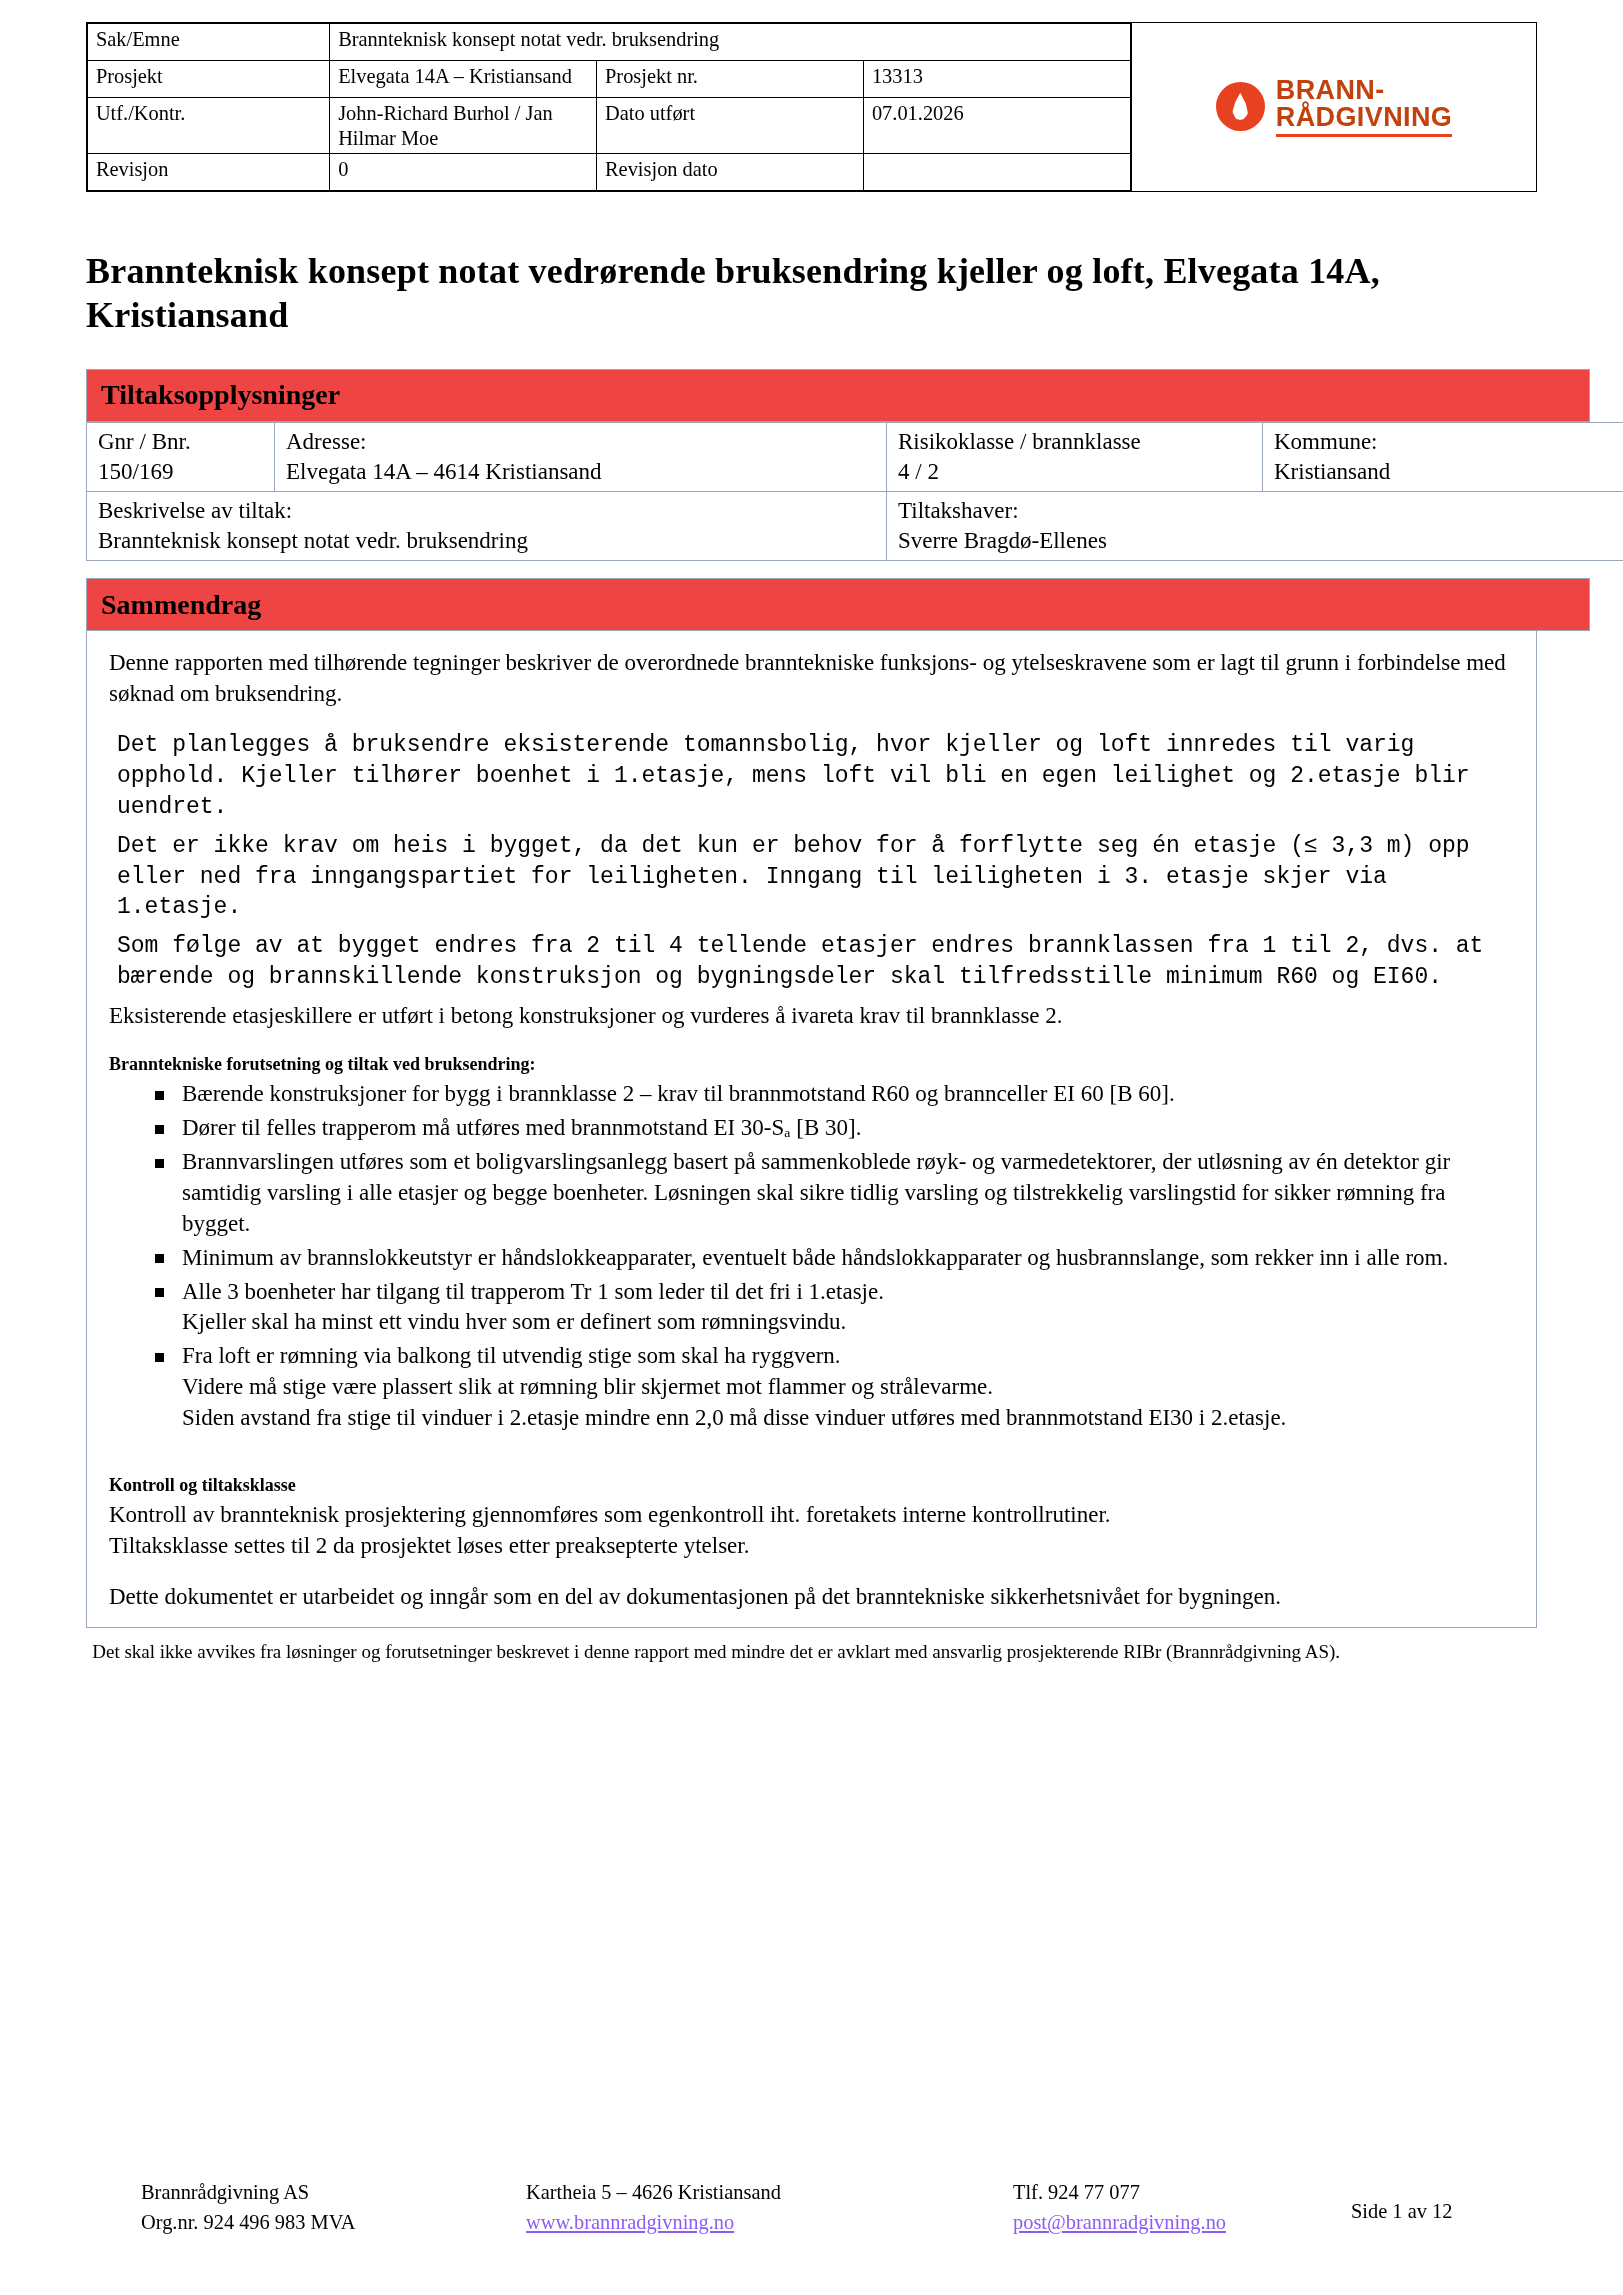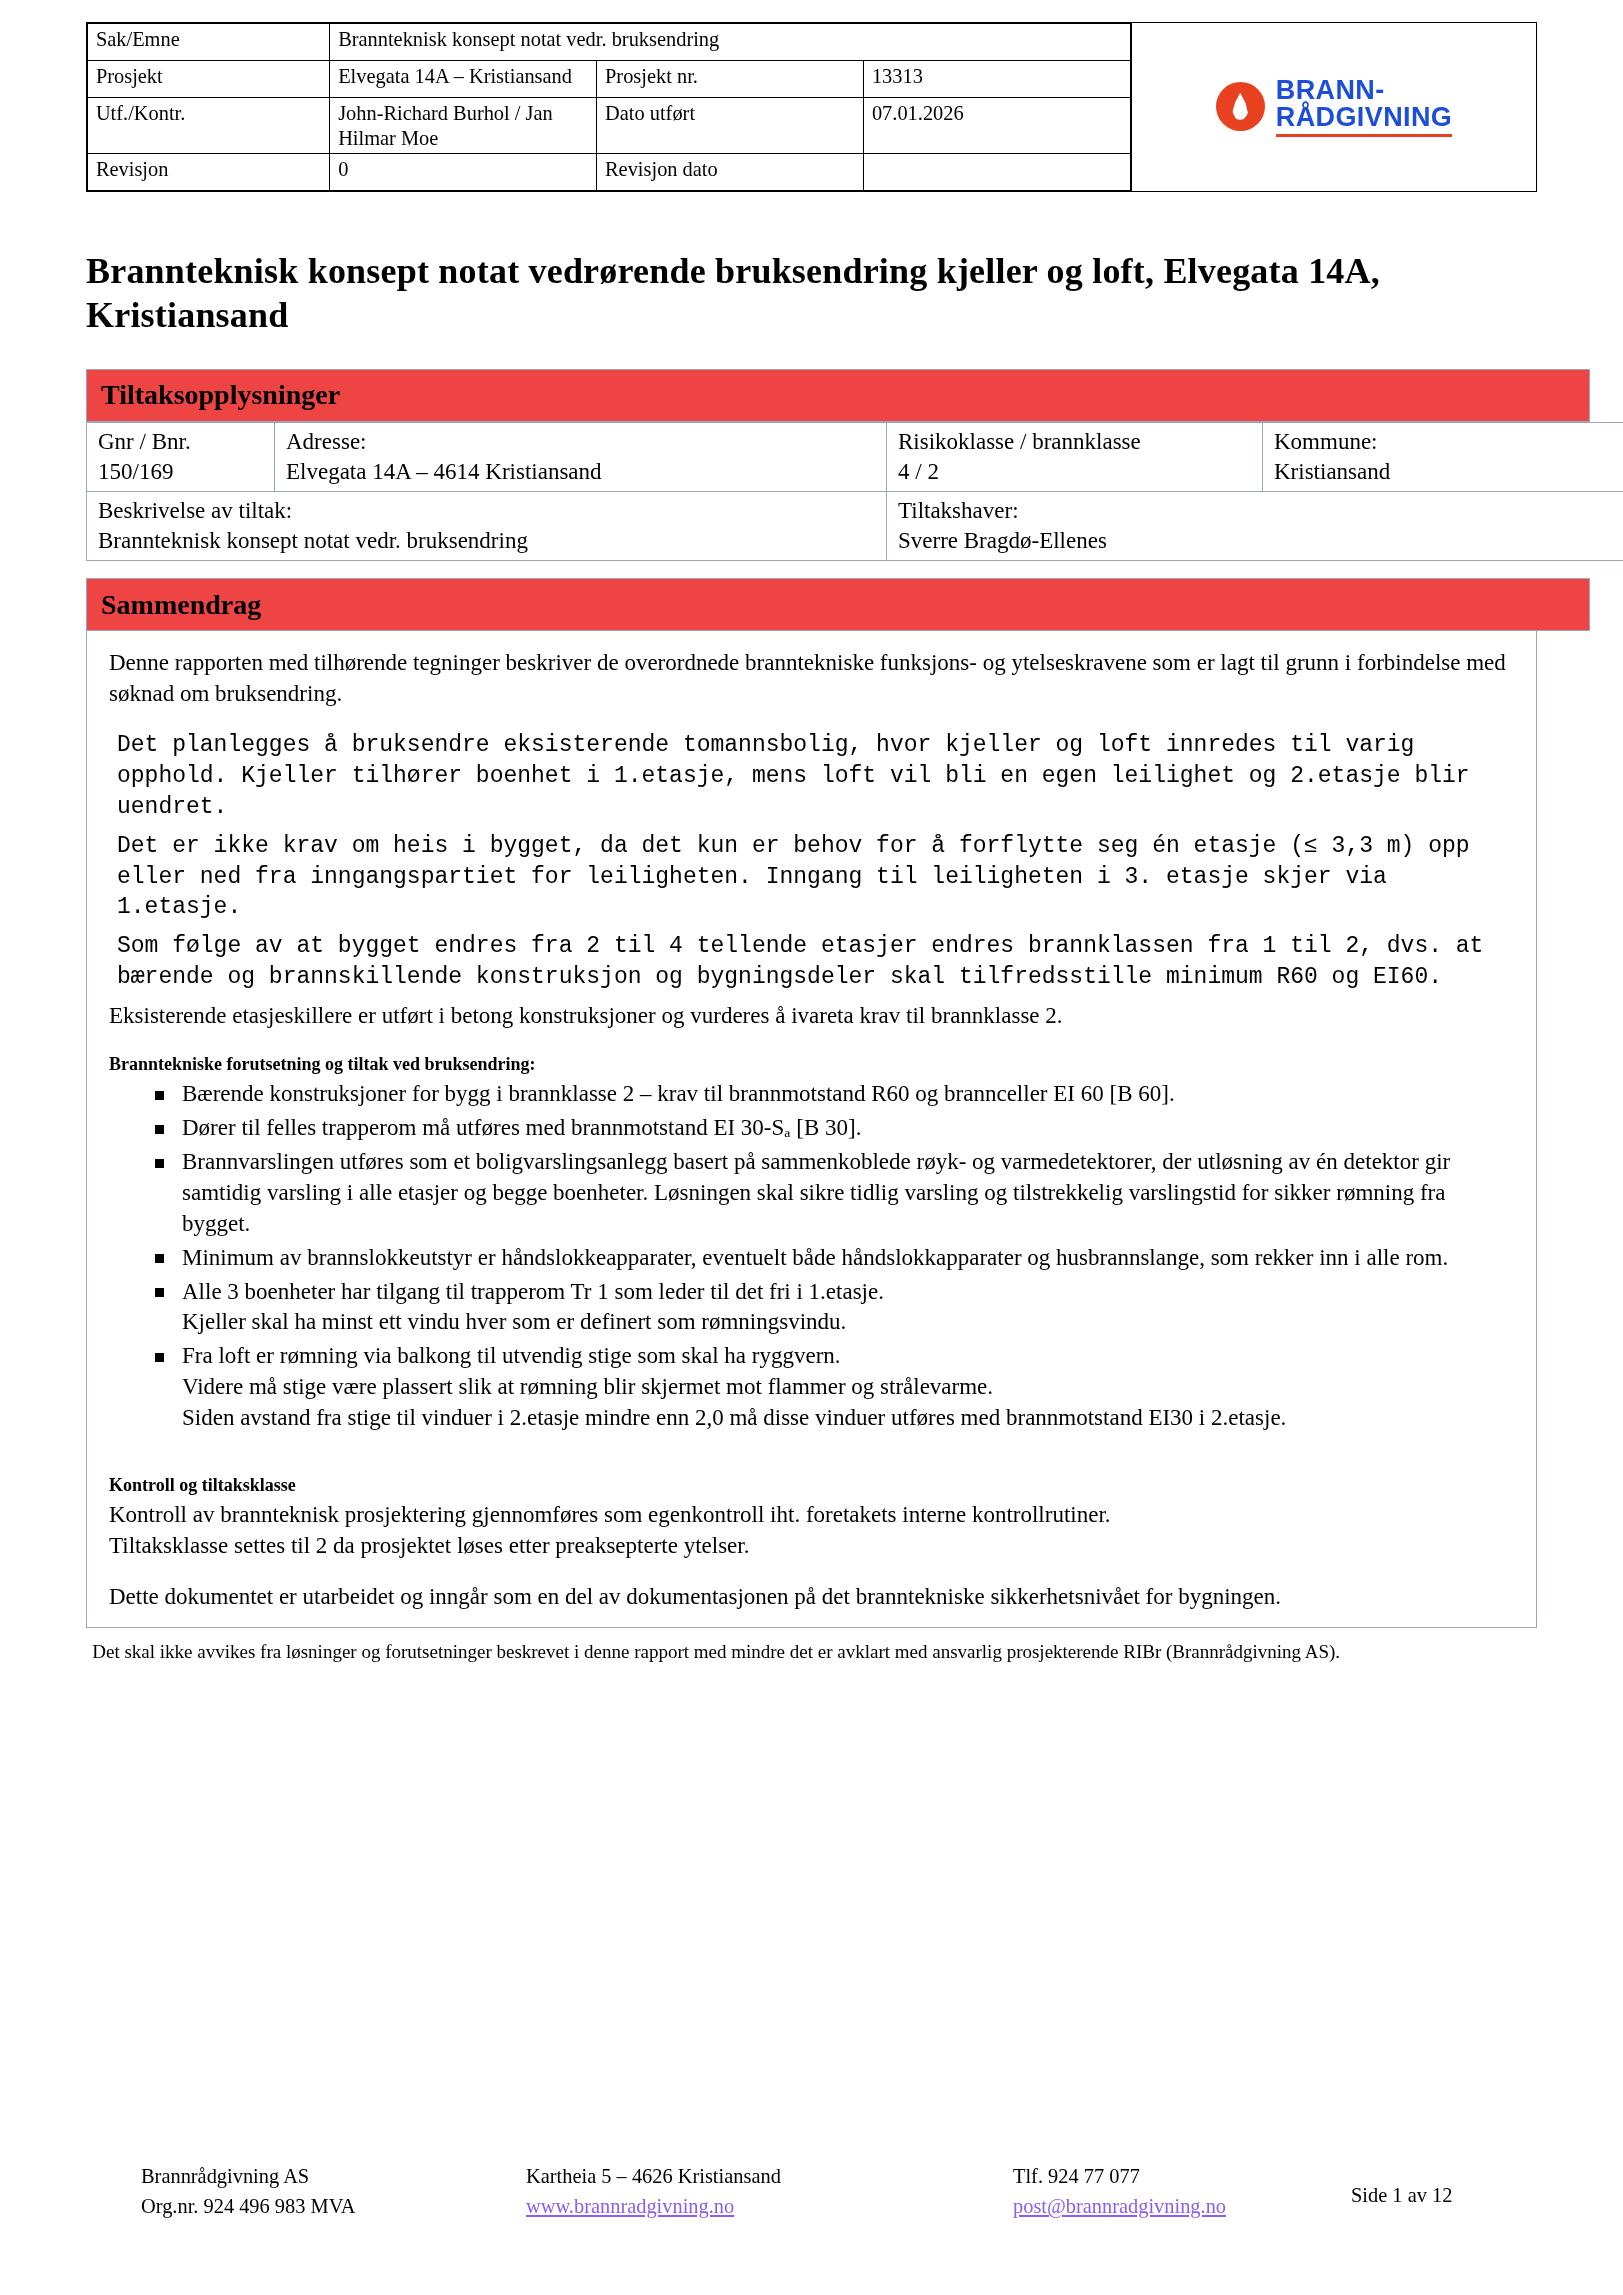--- a/index.html
+++ b/index.html
@@ -80,21 +80,21 @@
     background: #ffffff;
     border-radius: 50% 50% 50% 50% / 70% 70% 40% 40%;
     clip-path: polygon(50% 0%, 85% 40%, 100% 78%, 70% 100%, 25% 100%, 0% 72%, 18% 36%);
   }
   .logo-text {
     font-family: "Liberation Sans", sans-serif;
     font-weight: bold;
     font-size: 27px;
     line-height: 1.02;
     letter-spacing: 0.4px;
-    color: #1d4ed8;
+    color: #c2410c;
   }
   .logo-text .l2 {
     display: block;
     border-bottom: 3.9px solid #e8411f;
     padding-bottom: 2.4px;
   }
 
   
   h1.doc-title {
     font-size: 36px;
@@ -180,21 +180,21 @@
     font-size: 19px;
     line-height: 1.32;
     margin-top: 11px;
     padding-left: 6.3px;
   }
 
   
   .footer {
     position: absolute;
     left: 86px;
-    bottom: 73px;
+    bottom: 57px;
     width: 1451px;
     font-size: 20.4px;
     display: flex;
     align-items: flex-start;
   }
   .footer .col {
     line-height: 1.46;
   }
   .footer .col1 { width: 440px; padding-left: 55px; box-sizing: border-box;}
   .footer .col2 { width: 487px; }

